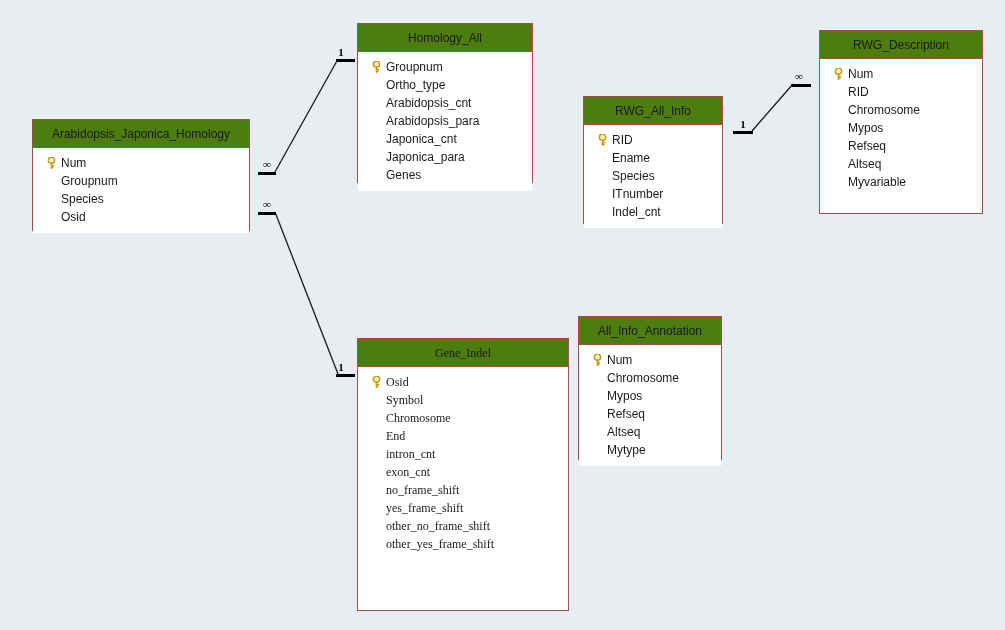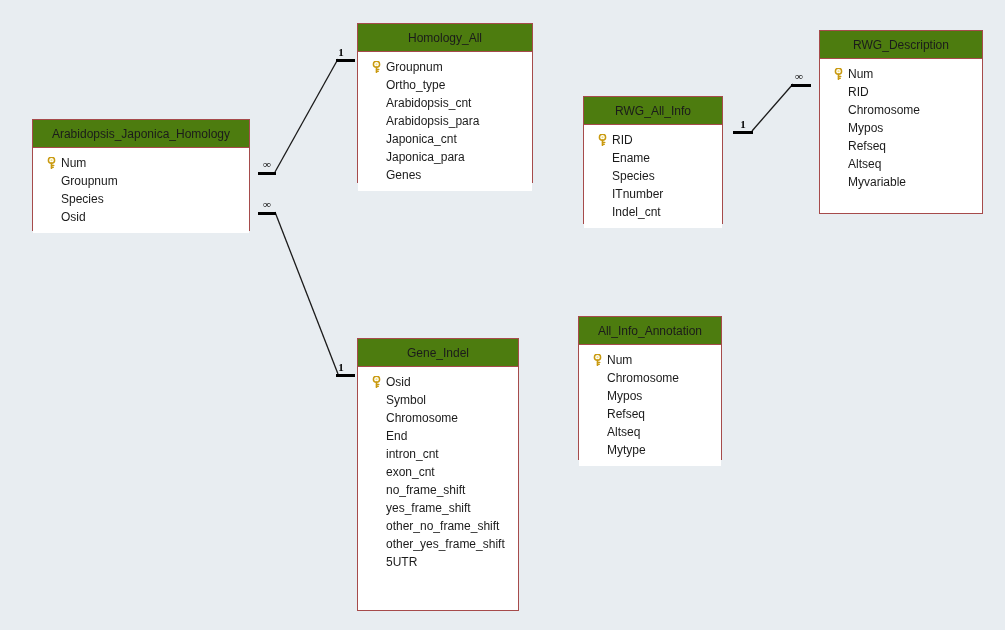--- a/index.html
+++ b/index.html
@@ -229,21 +229,21 @@
           <div class="field-row">
             <span class="key-slot"></span>
             <span class="field-name">Altseq</span>
           </div>
           <div class="field-row">
             <span class="key-slot"></span>
             <span class="field-name">Myvariable</span>
           </div>
         </div>
       </div>
-      <div class="table-box" style="left: 357px; top: 338px; width: 162px; height: 273px;">
+      <div class="table-box" style="left: 357px; top: 338px; width: 212px; height: 273px; font-family: Liberation Serif, serif;">
         <div class="table-header">Gene_Indel</div>
         <div class="field-list">
           <div class="field-row">
             <span class="key-slot">
               <svg width="11" height="12" viewBox="0 0 11 12">
                 <ellipse cx="5.5" cy="3.2" rx="3.1" ry="3.0" fill="none" stroke="#c99a10" stroke-width="1.5"></ellipse>
                 <ellipse cx="5.5" cy="3.2" rx="1.1" ry="1.0" fill="#f5e07a"></ellipse>
                 <path d="M5.5 6.0 L5.5 11.4" stroke="#c99a10" stroke-width="1.6" stroke-linecap="round"></path>
                 <path d="M5.5 8.4 L7.8 8.4" stroke="#c99a10" stroke-width="1.4" stroke-linecap="round"></path>
                 <path d="M5.5 10.3 L7.3 10.3" stroke="#c99a10" stroke-width="1.4" stroke-linecap="round"></path>
@@ -279,24 +279,20 @@
             <span class="key-slot"></span>
             <span class="field-name">yes_frame_shift</span>
           </div>
           <div class="field-row">
             <span class="key-slot"></span>
             <span class="field-name">other_no_frame_shift</span>
           </div>
           <div class="field-row">
             <span class="key-slot"></span>
             <span class="field-name">other_yes_frame_shift</span>
-          </div>
-          <div class="field-row">
-            <span class="key-slot"></span>
-            <span class="field-name">5UTR</span>
           </div>
         </div>
       </div>
       <div class="table-box" style="left: 578px; top: 304px; width: 144px; height: 144px; margin-top: 12px;">
         <div class="table-header">All_Info_Annotation</div>
         <div class="field-list">
           <div class="field-row">
             <span class="key-slot">
               <svg width="11" height="12" viewBox="0 0 11 12">
                 <ellipse cx="5.5" cy="3.2" rx="3.1" ry="3.0" fill="none" stroke="#c99a10" stroke-width="1.5"></ellipse>

